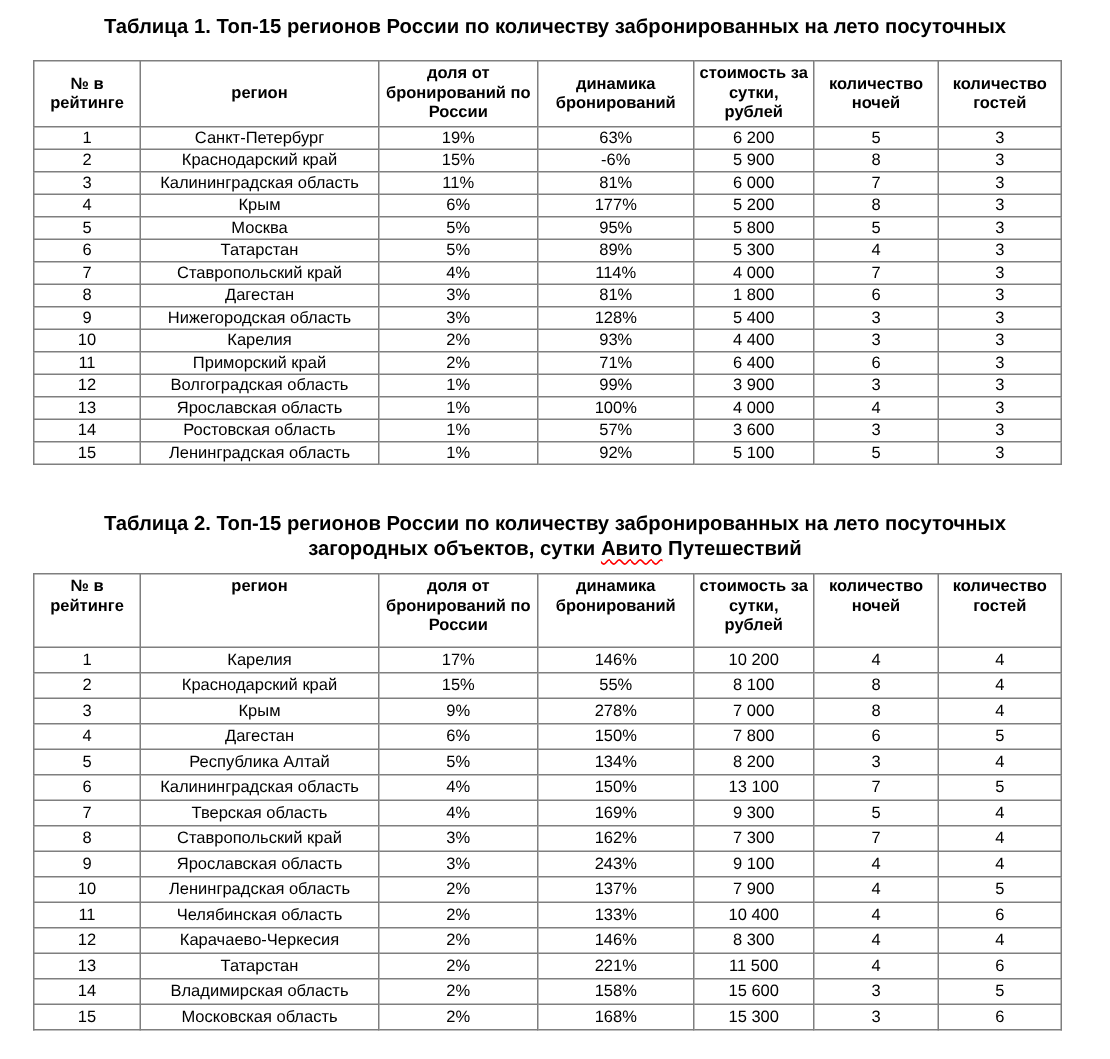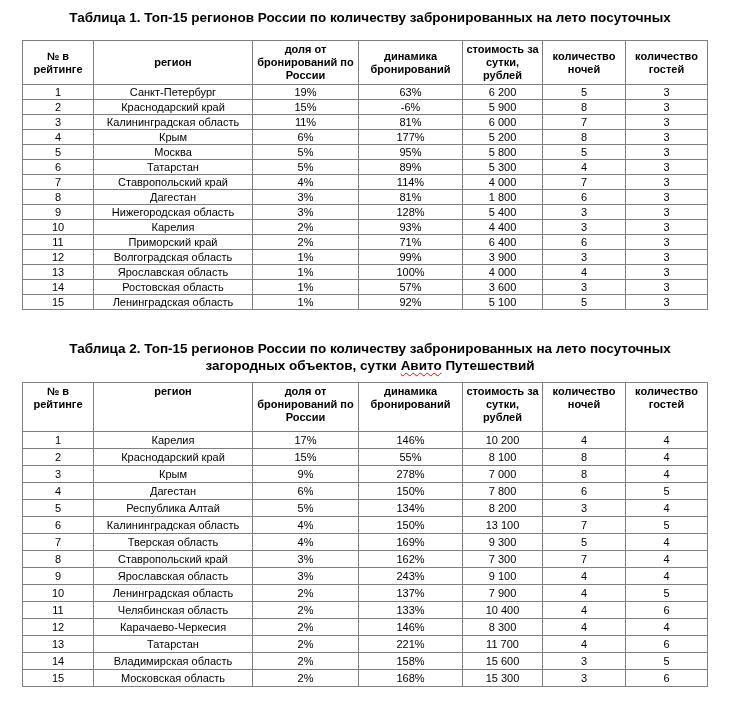--- a/index.html
+++ b/index.html
@@ -369,21 +369,21 @@
           <td>146%</td>
           <td>8 300</td>
           <td>4</td>
           <td>4</td>
         </tr>
         <tr>
           <td>13</td>
           <td>Татарстан</td>
           <td>2%</td>
           <td>221%</td>
-          <td>11 700</td>
+          <td>11 500</td>
           <td>4</td>
           <td>6</td>
         </tr>
         <tr>
           <td>14</td>
           <td>Владимирская область</td>
           <td>2%</td>
           <td>158%</td>
           <td>15 600</td>
           <td>3</td>

